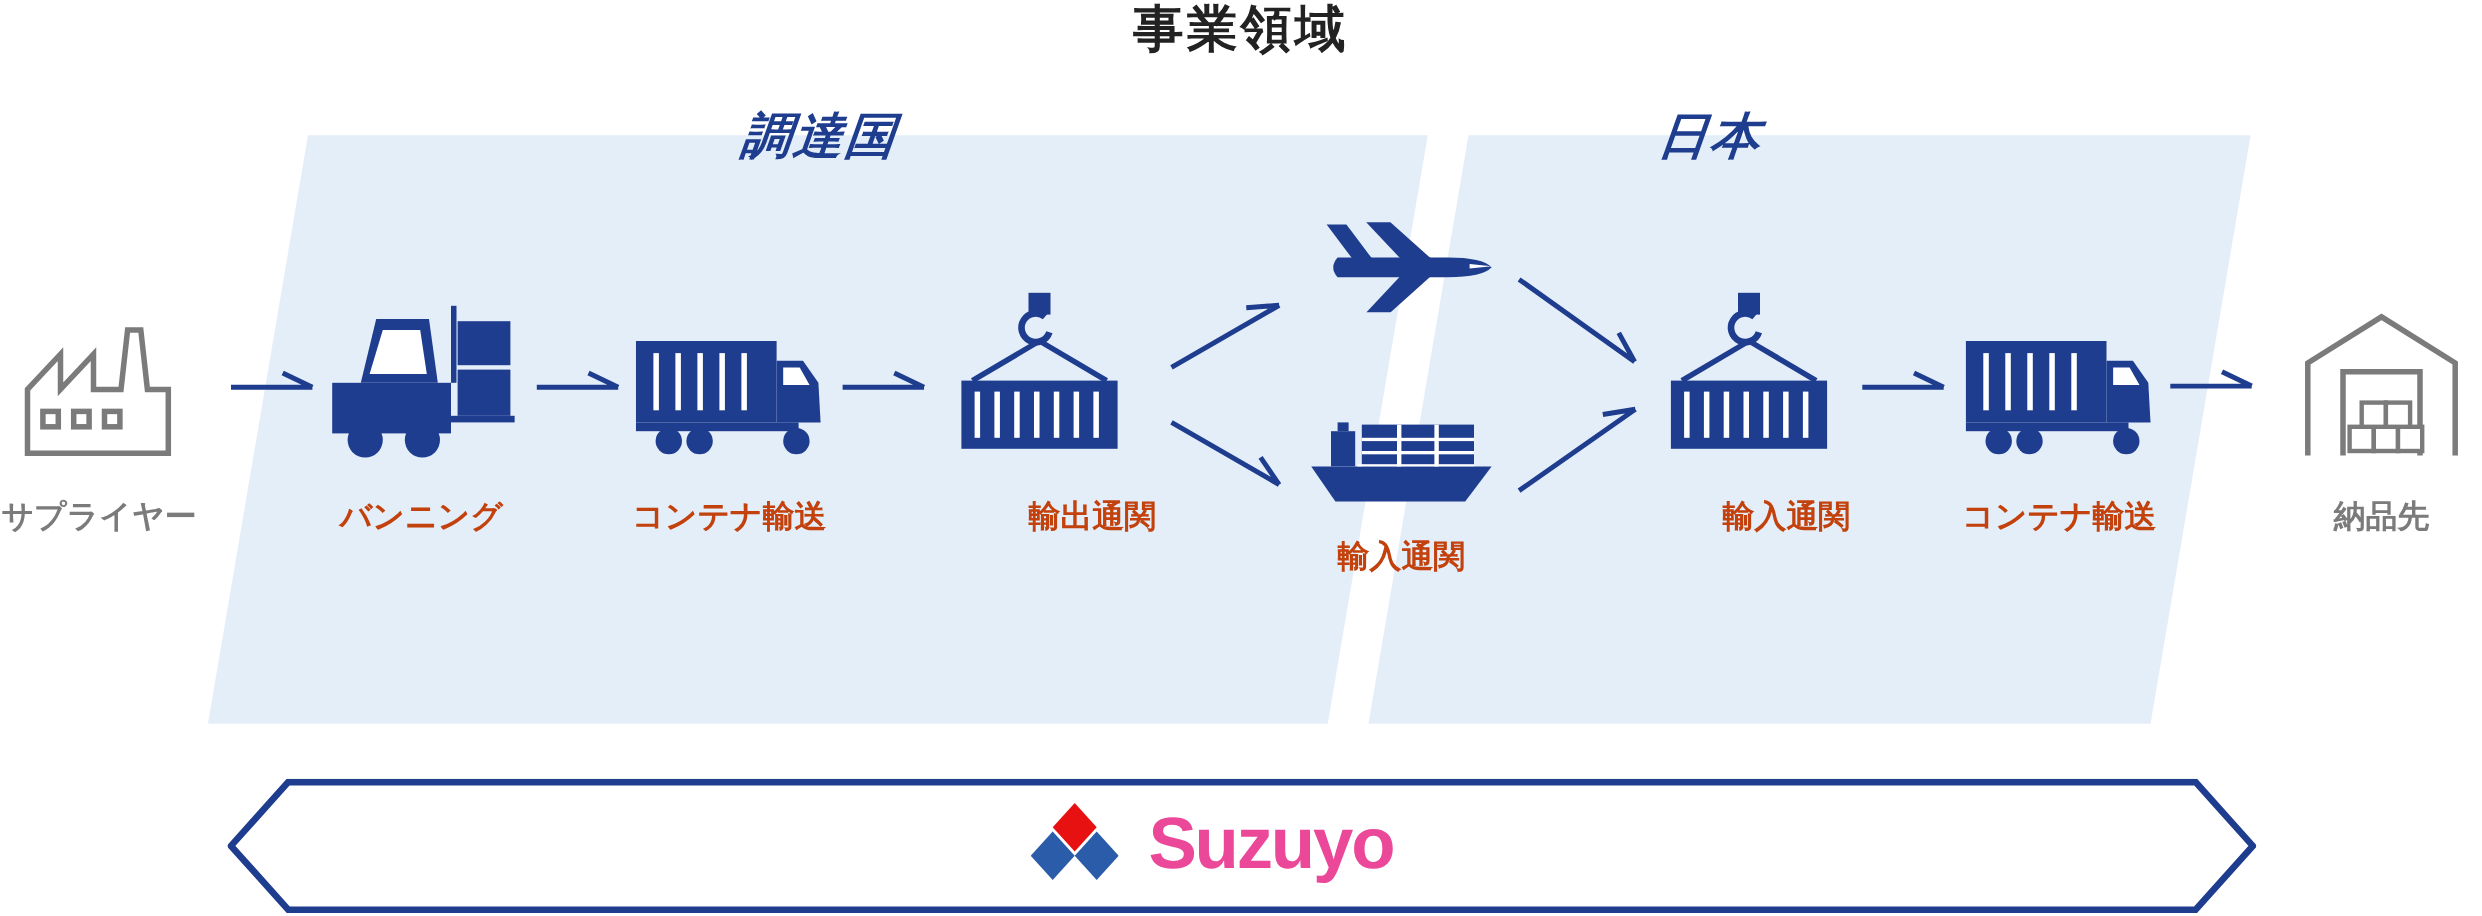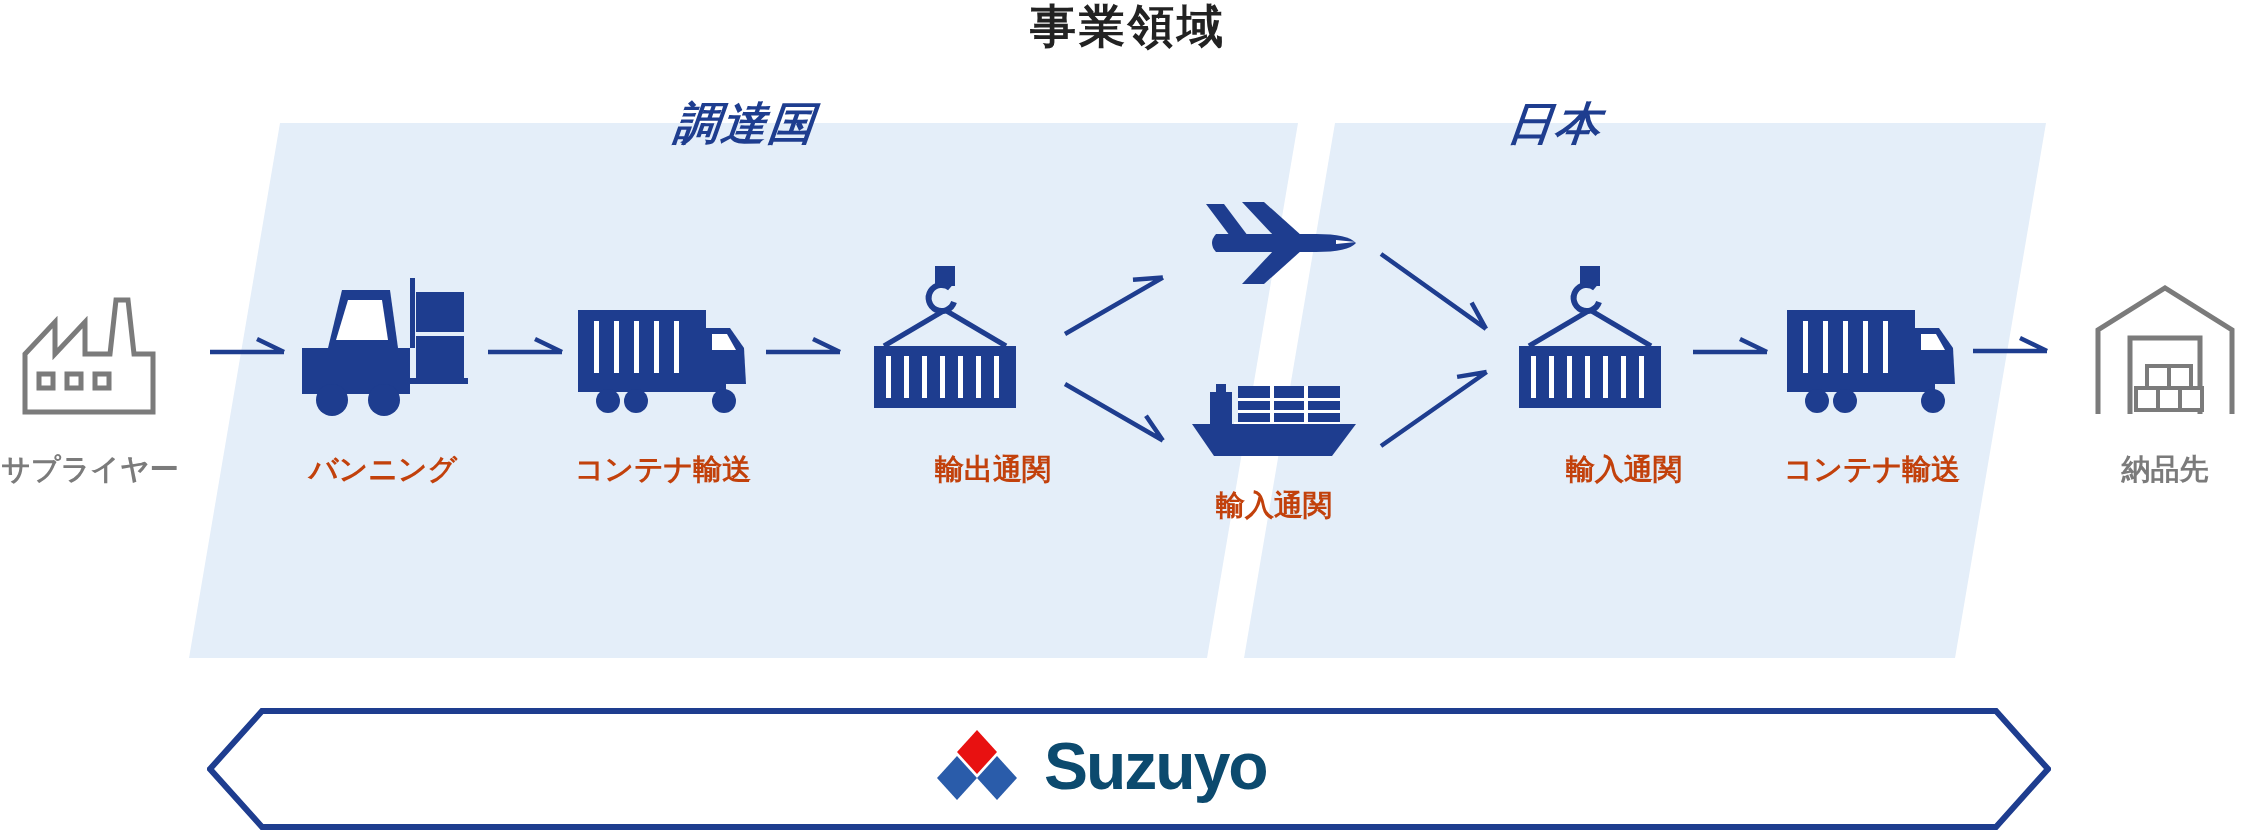--- a/index.html
+++ b/index.html
@@ -30,21 +30,21 @@
     position:absolute;top:450px;width:240px;text-align:center;
     font-size:29px;font-weight:bold;color:#c2410c;white-space:nowrap;
   }
   .step-label.gray{color:#7b7b7b;}
   .intl-label{top:486px;}
   .arrows{position:absolute;left:0;top:0;}
   .banner{position:absolute;left:207px;top:708px;}
   .logo-mark{position:absolute;left:937px;top:729px;}
   .logo-text{
     position:absolute;left:1044px;top:728px;
-    font-size:66px;font-weight:bold;color:#0c4a6e;letter-spacing:-2px;text-align:center;
+    font-size:66px;font-weight:bold;color:#ec4899;letter-spacing:-2px;text-align:center;
   }
 </style>
 </head>
 <body>
 
 <div class="stage">
 
   <div class="band band-left"></div>
   <div class="band band-right"></div>
 

